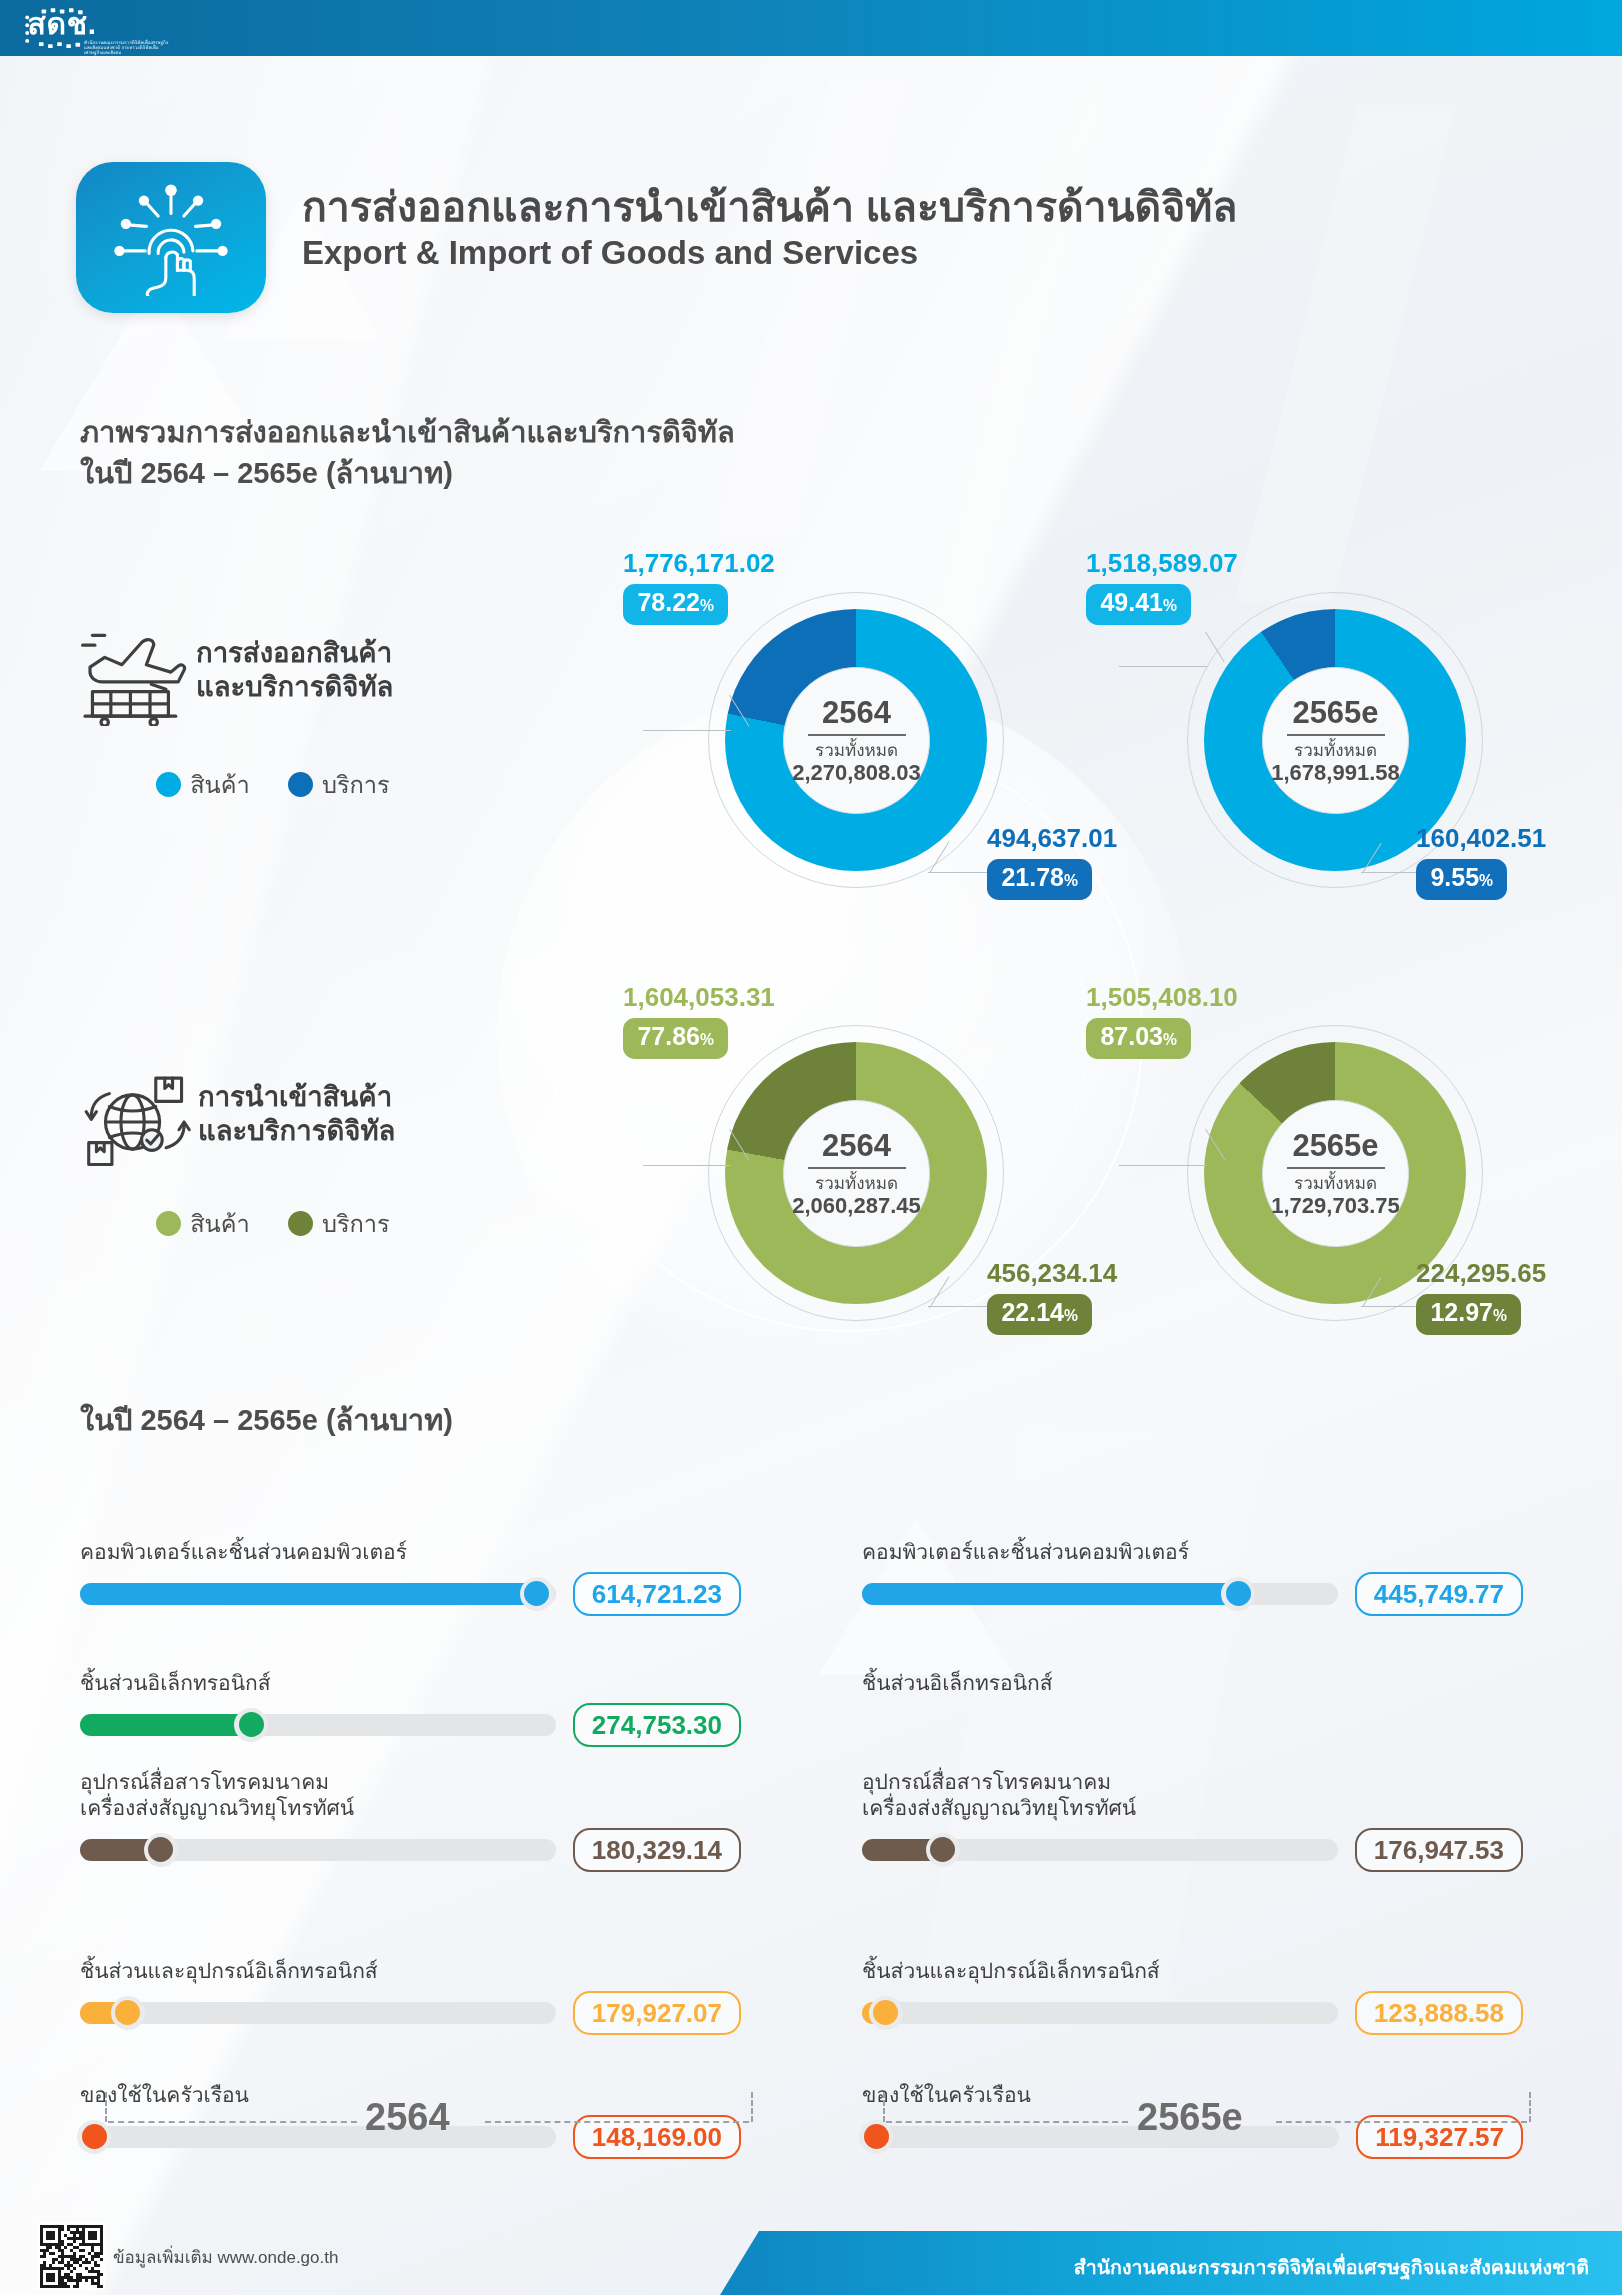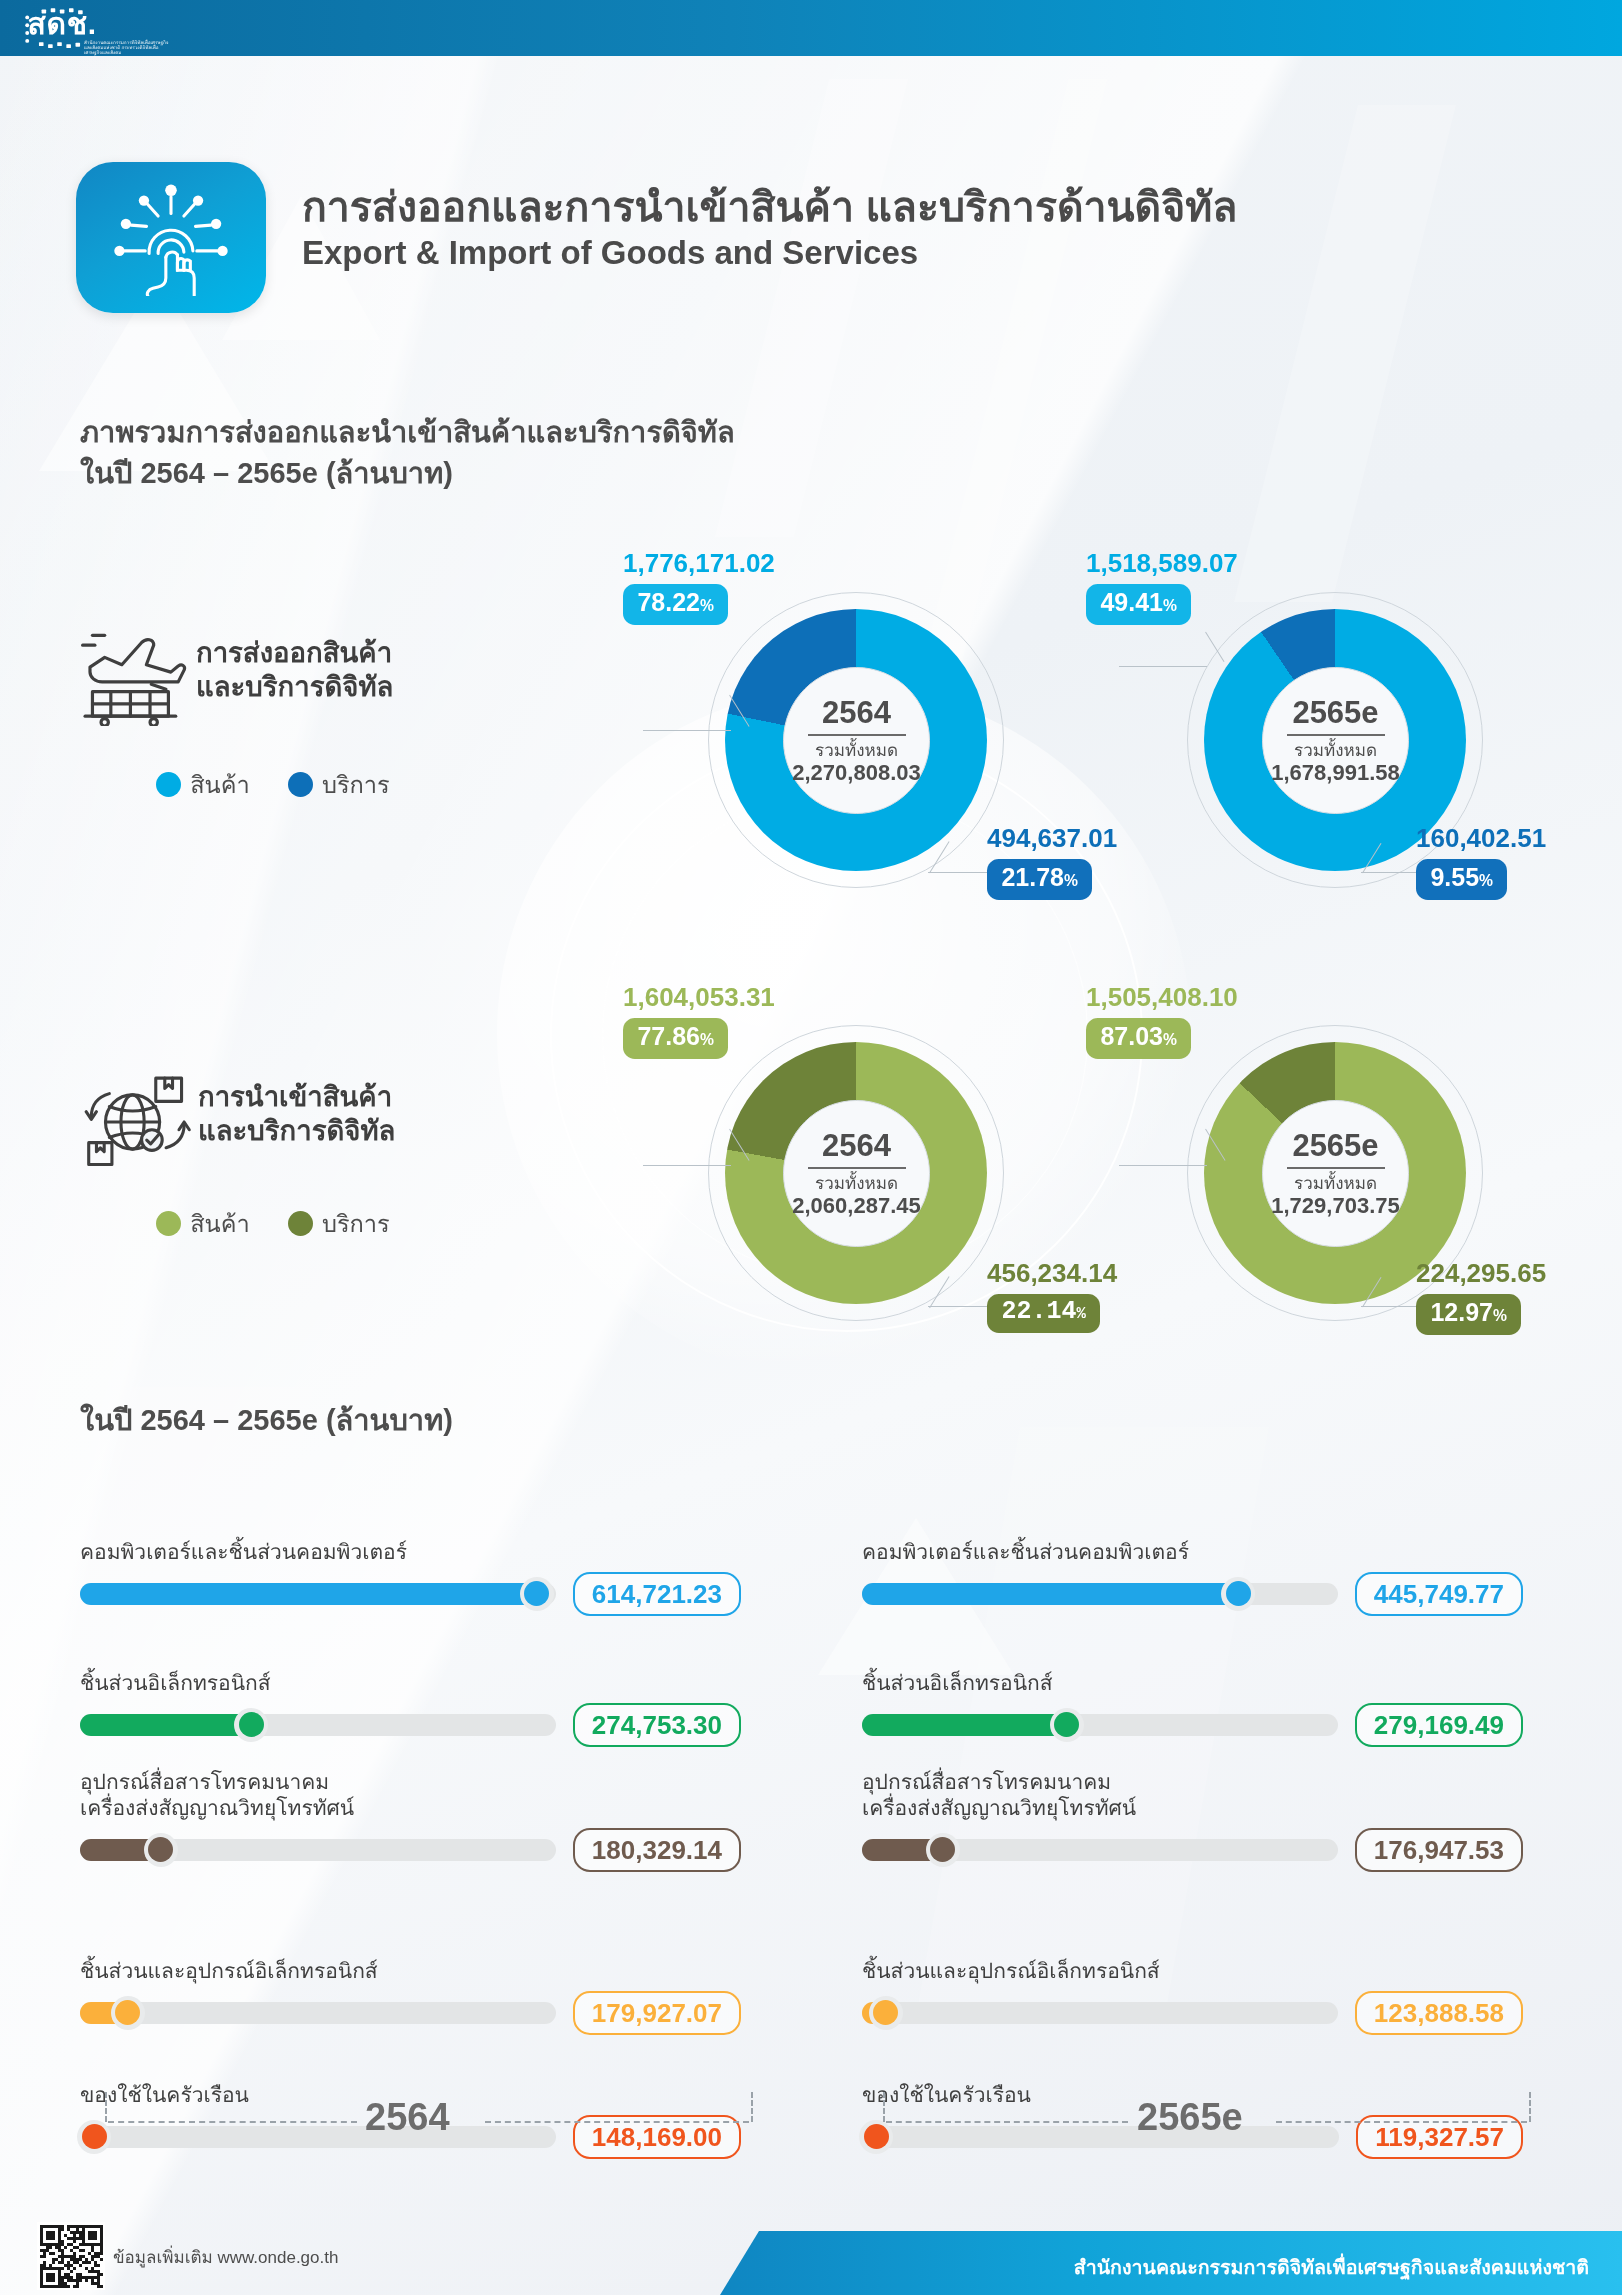--- a/index.html
+++ b/index.html
@@ -360,21 +360,21 @@
   <div class="leader-h" style="left:643px;top:1165px;width:88px;"></div>
   <div class="leader-d" style="left:729px;top:1129px;height:37px;transform:rotate(-32deg);transform-origin:top;"></div>
   <div class="callout" style="left:623px;top:982px;">
     <div class="num" style="color:#9cb858;">1,604,053.31</div>
     <div class="pill" style="background:#9cb858;"><span>77.86</span><span class="pct">%</span></div>
   </div>
   <div class="leader-h" style="left:928px;top:1306px;width:85px;"></div>
   <div class="leader-d" style="left:929px;top:1271px;height:37px;transform:rotate(32deg);transform-origin:bottom;"></div>
   <div class="callout" style="left:987px;top:1258px;">
     <div class="num" style="color:#6e8339;">456,234.14</div>
-    <div class="pill" style="background:#6e8339;font-family:Liberation Mono, monospace;"><span>22.14</span><span class="pct">%</span></div>
+    <div class="pill" style="background:#6e8339;"><span>22.14</span><span class="pct">%</span></div>
   </div>
 
   <div class="donut-wrap" style="left:1204px;top:1042px;">
     <div class="donut-ring-outline"></div>
     <div class="donut" id="d-i1" style="background: conic-gradient(rgb(156, 184, 88) 0%, rgb(156, 184, 88) 87.03%, rgb(110, 131, 57) 87.03%, rgb(110, 131, 57) 100%);"></div>
     <div class="donut-hole"></div>
     <div class="donut-center">
       <div class="donut-year">2565e</div>
       <div class="donut-rule"></div>
       <div class="donut-totlbl">รวมทั้งหมด</div>
@@ -476,28 +476,20 @@
             <div class="fill" style="width: 79%; background: rgb(31, 165, 232);"></div>
             <div class="knob-out" style="left: calc(79% - 17px);"></div>
             <div class="knob-in" style="left: calc(79% - 12.4px); background: rgb(31, 165, 232);"></div>
           </div>
           <div class="valbox" style="border-color: rgb(31, 165, 232); color: rgb(31, 165, 232);">445,749.77</div>
         </div>
       </div>
       <div class="slider-block" style="left: 862px; top: 1670px;">
         <div class="slider-label">
           <div>ชิ้นส่วนอิเล็กทรอนิกส์</div>
-        </div>
-        <div class="slider-row">
-          <div class="track">
-            <div class="fill" style="width: 43%; background: rgb(18, 170, 94);"></div>
-            <div class="knob-out" style="left: calc(43% - 17px);"></div>
-            <div class="knob-in" style="left: calc(43% - 12.4px); background: rgb(18, 170, 94);"></div>
-          </div>
-          <div class="valbox" style="border-color: rgb(18, 170, 94); color: rgb(18, 170, 94);">279,169.49</div>
         </div>
       </div>
       <div class="slider-block" style="left: 862px; top: 1769px;">
         <div class="slider-label">
           <div>อุปกรณ์สื่อสารโทรคมนาคม</div>
           <div>เครื่องส่งสัญญาณวิทยุโทรทัศน์</div>
         </div>
         <div class="slider-row">
           <div class="track">
             <div class="fill" style="width: 17%; background: rgb(111, 91, 78);"></div>

